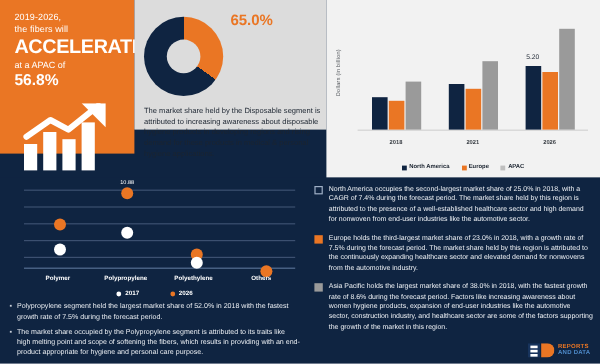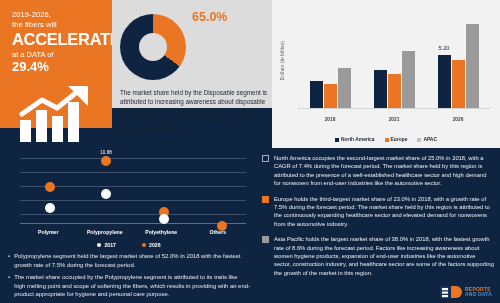--- a/index.html
+++ b/index.html
@@ -130,22 +130,22 @@
 <body>
 
 <div id="page">
 
   <div class="top-band">
 
     <div class="casr-panel">
       <div class="casr-line1">2019-2026,</div>
       <div class="casr-line1">the fibers will</div>
       <div class="casr-accel">ACCELERATE</div>
-      <div class="casr-line3">at a DATA of</div>
-      <div class="casr-pct">29.4%</div>
+      <div class="casr-line3">at a APAC of</div>
+      <div class="casr-pct">56.8%</div>
 
       <svg class="growth-icon" viewBox="0 0 86 58">
         <rect x="4" y="34" width="11" height="22" fill="#ffffff"></rect>
         <rect x="20" y="24" width="11" height="32" fill="#ffffff"></rect>
         <rect x="36" y="30" width="11" height="26" fill="#ffffff"></rect>
         <rect x="52" y="16" width="11" height="40" fill="#ffffff"></rect>
         <polyline points="6,28 26,14 41,22 66,2" fill="none" stroke="#ffffff" stroke-width="5" stroke-linecap="round" stroke-linejoin="round"></polyline>
         <polygon points="52,0 72,0 72,20" fill="#ffffff"></polygon>
       </svg>
     </div>

